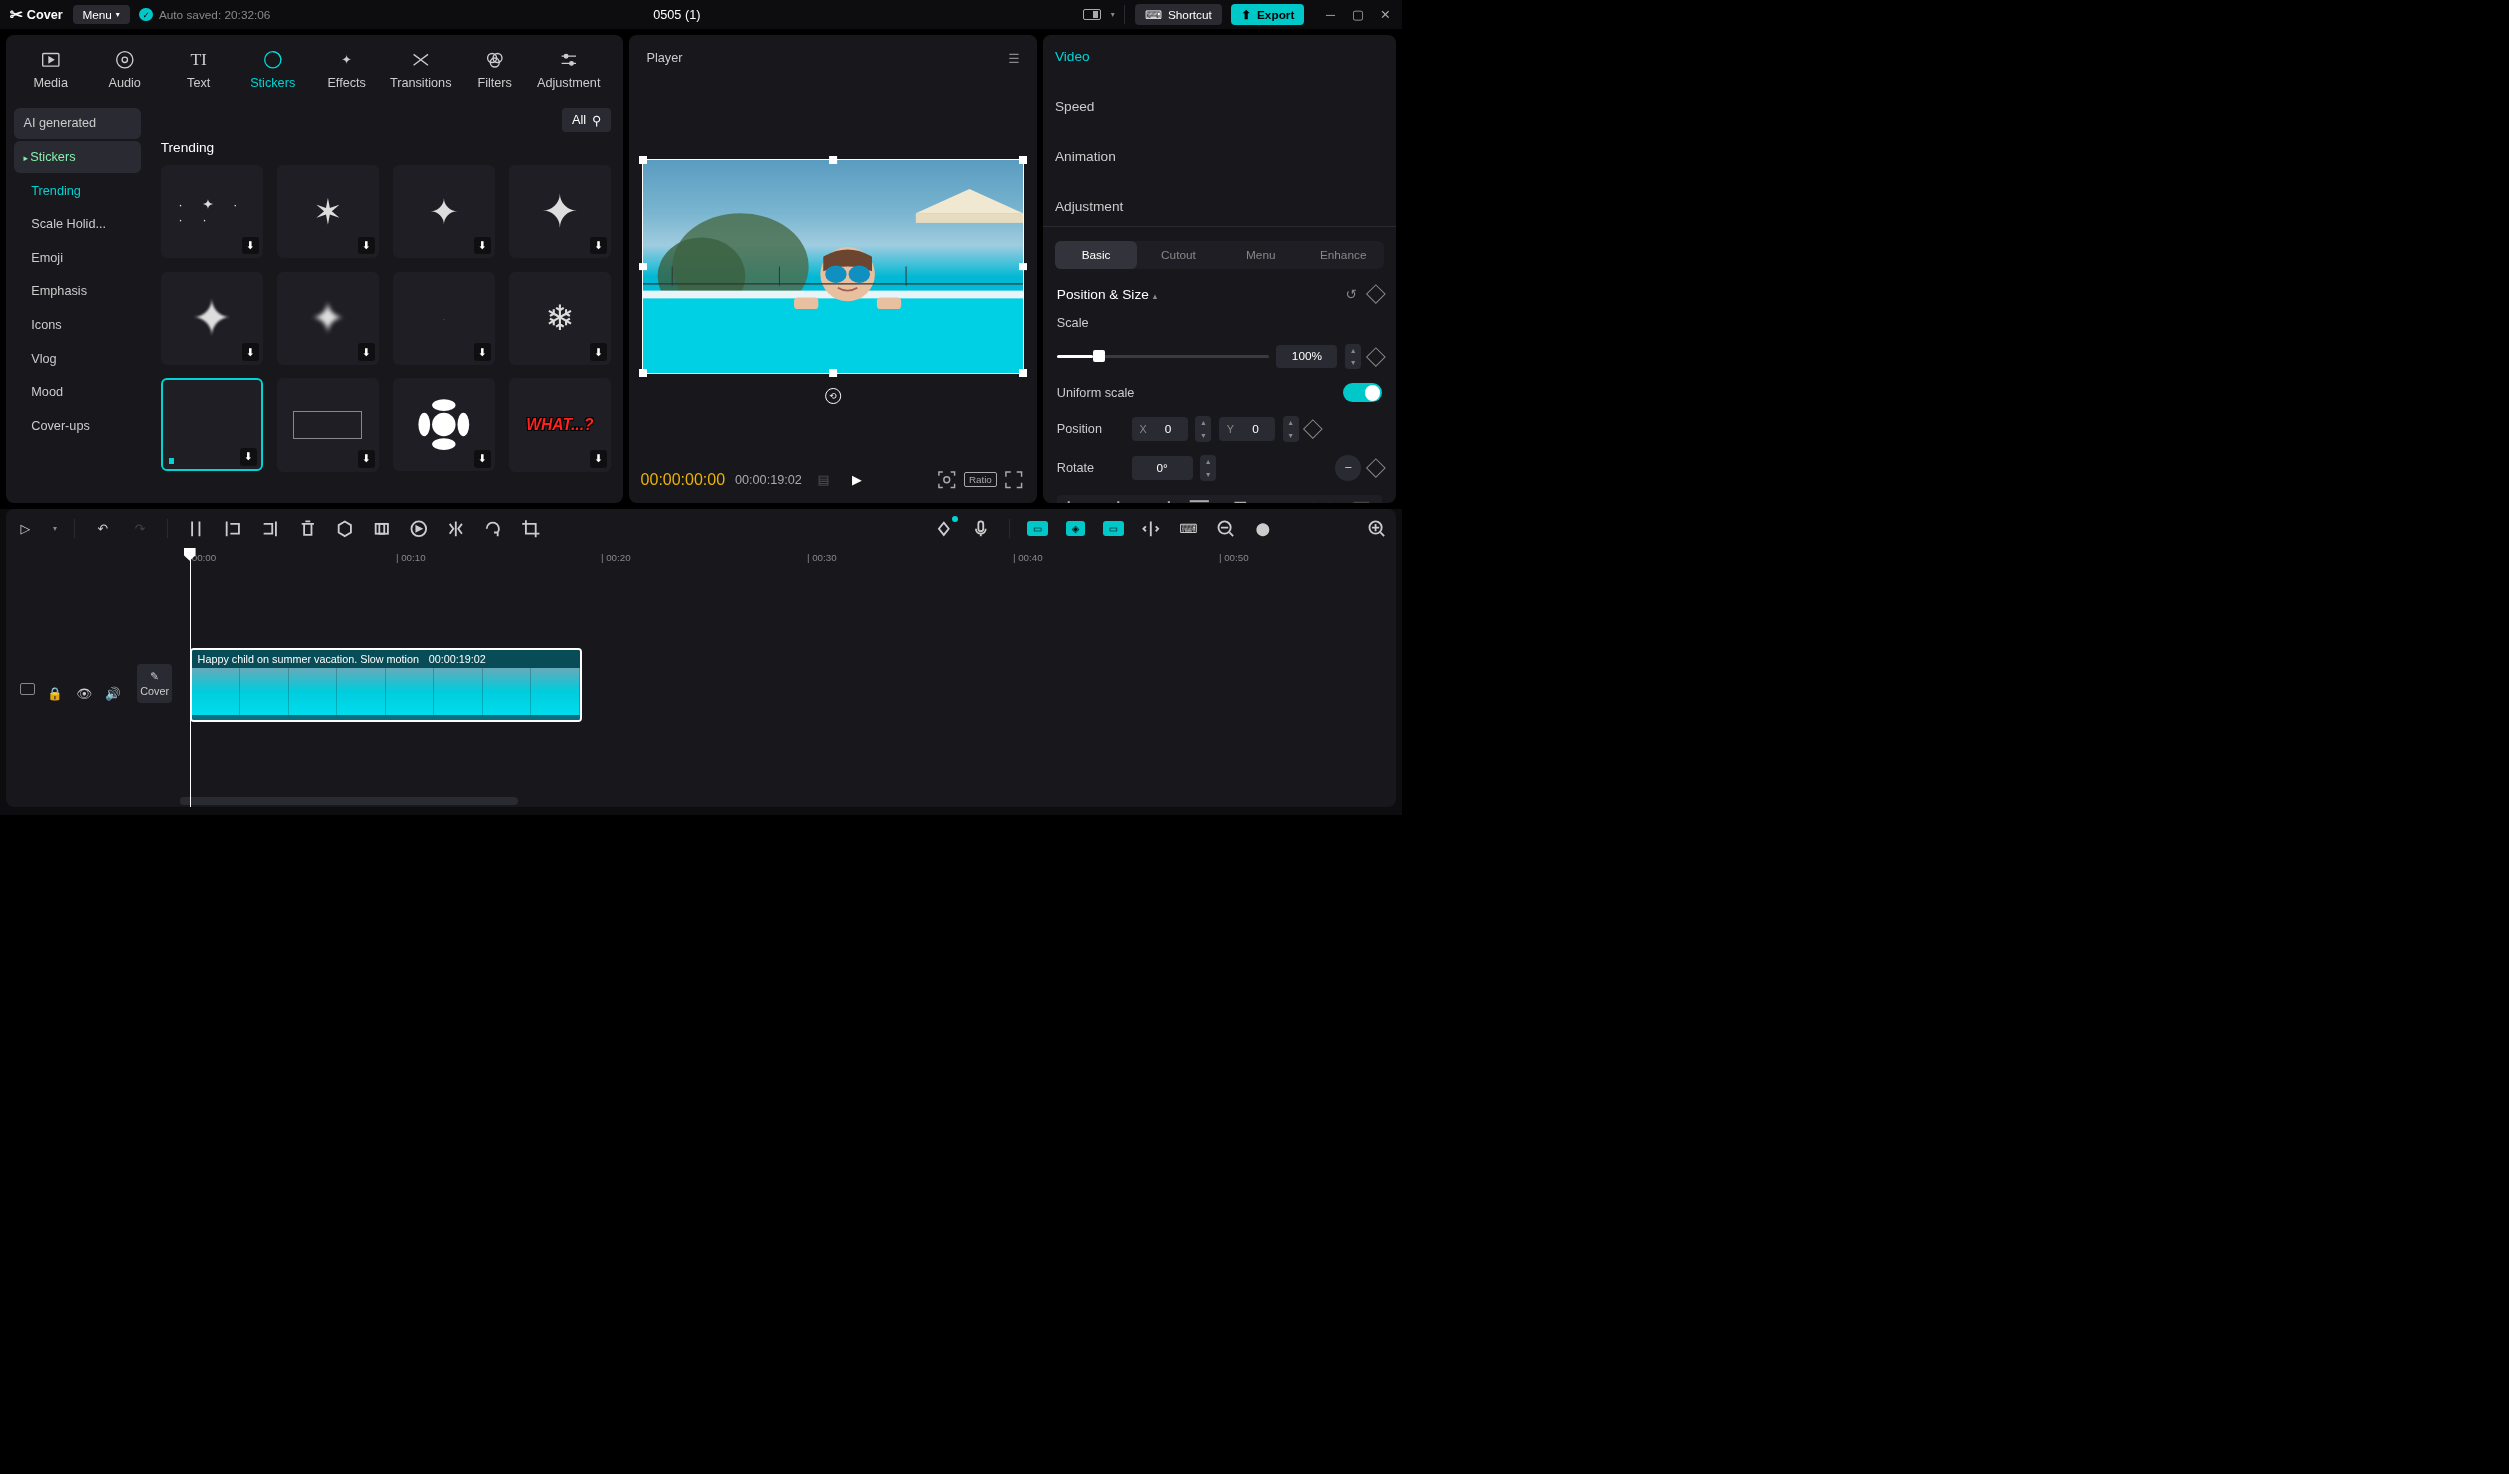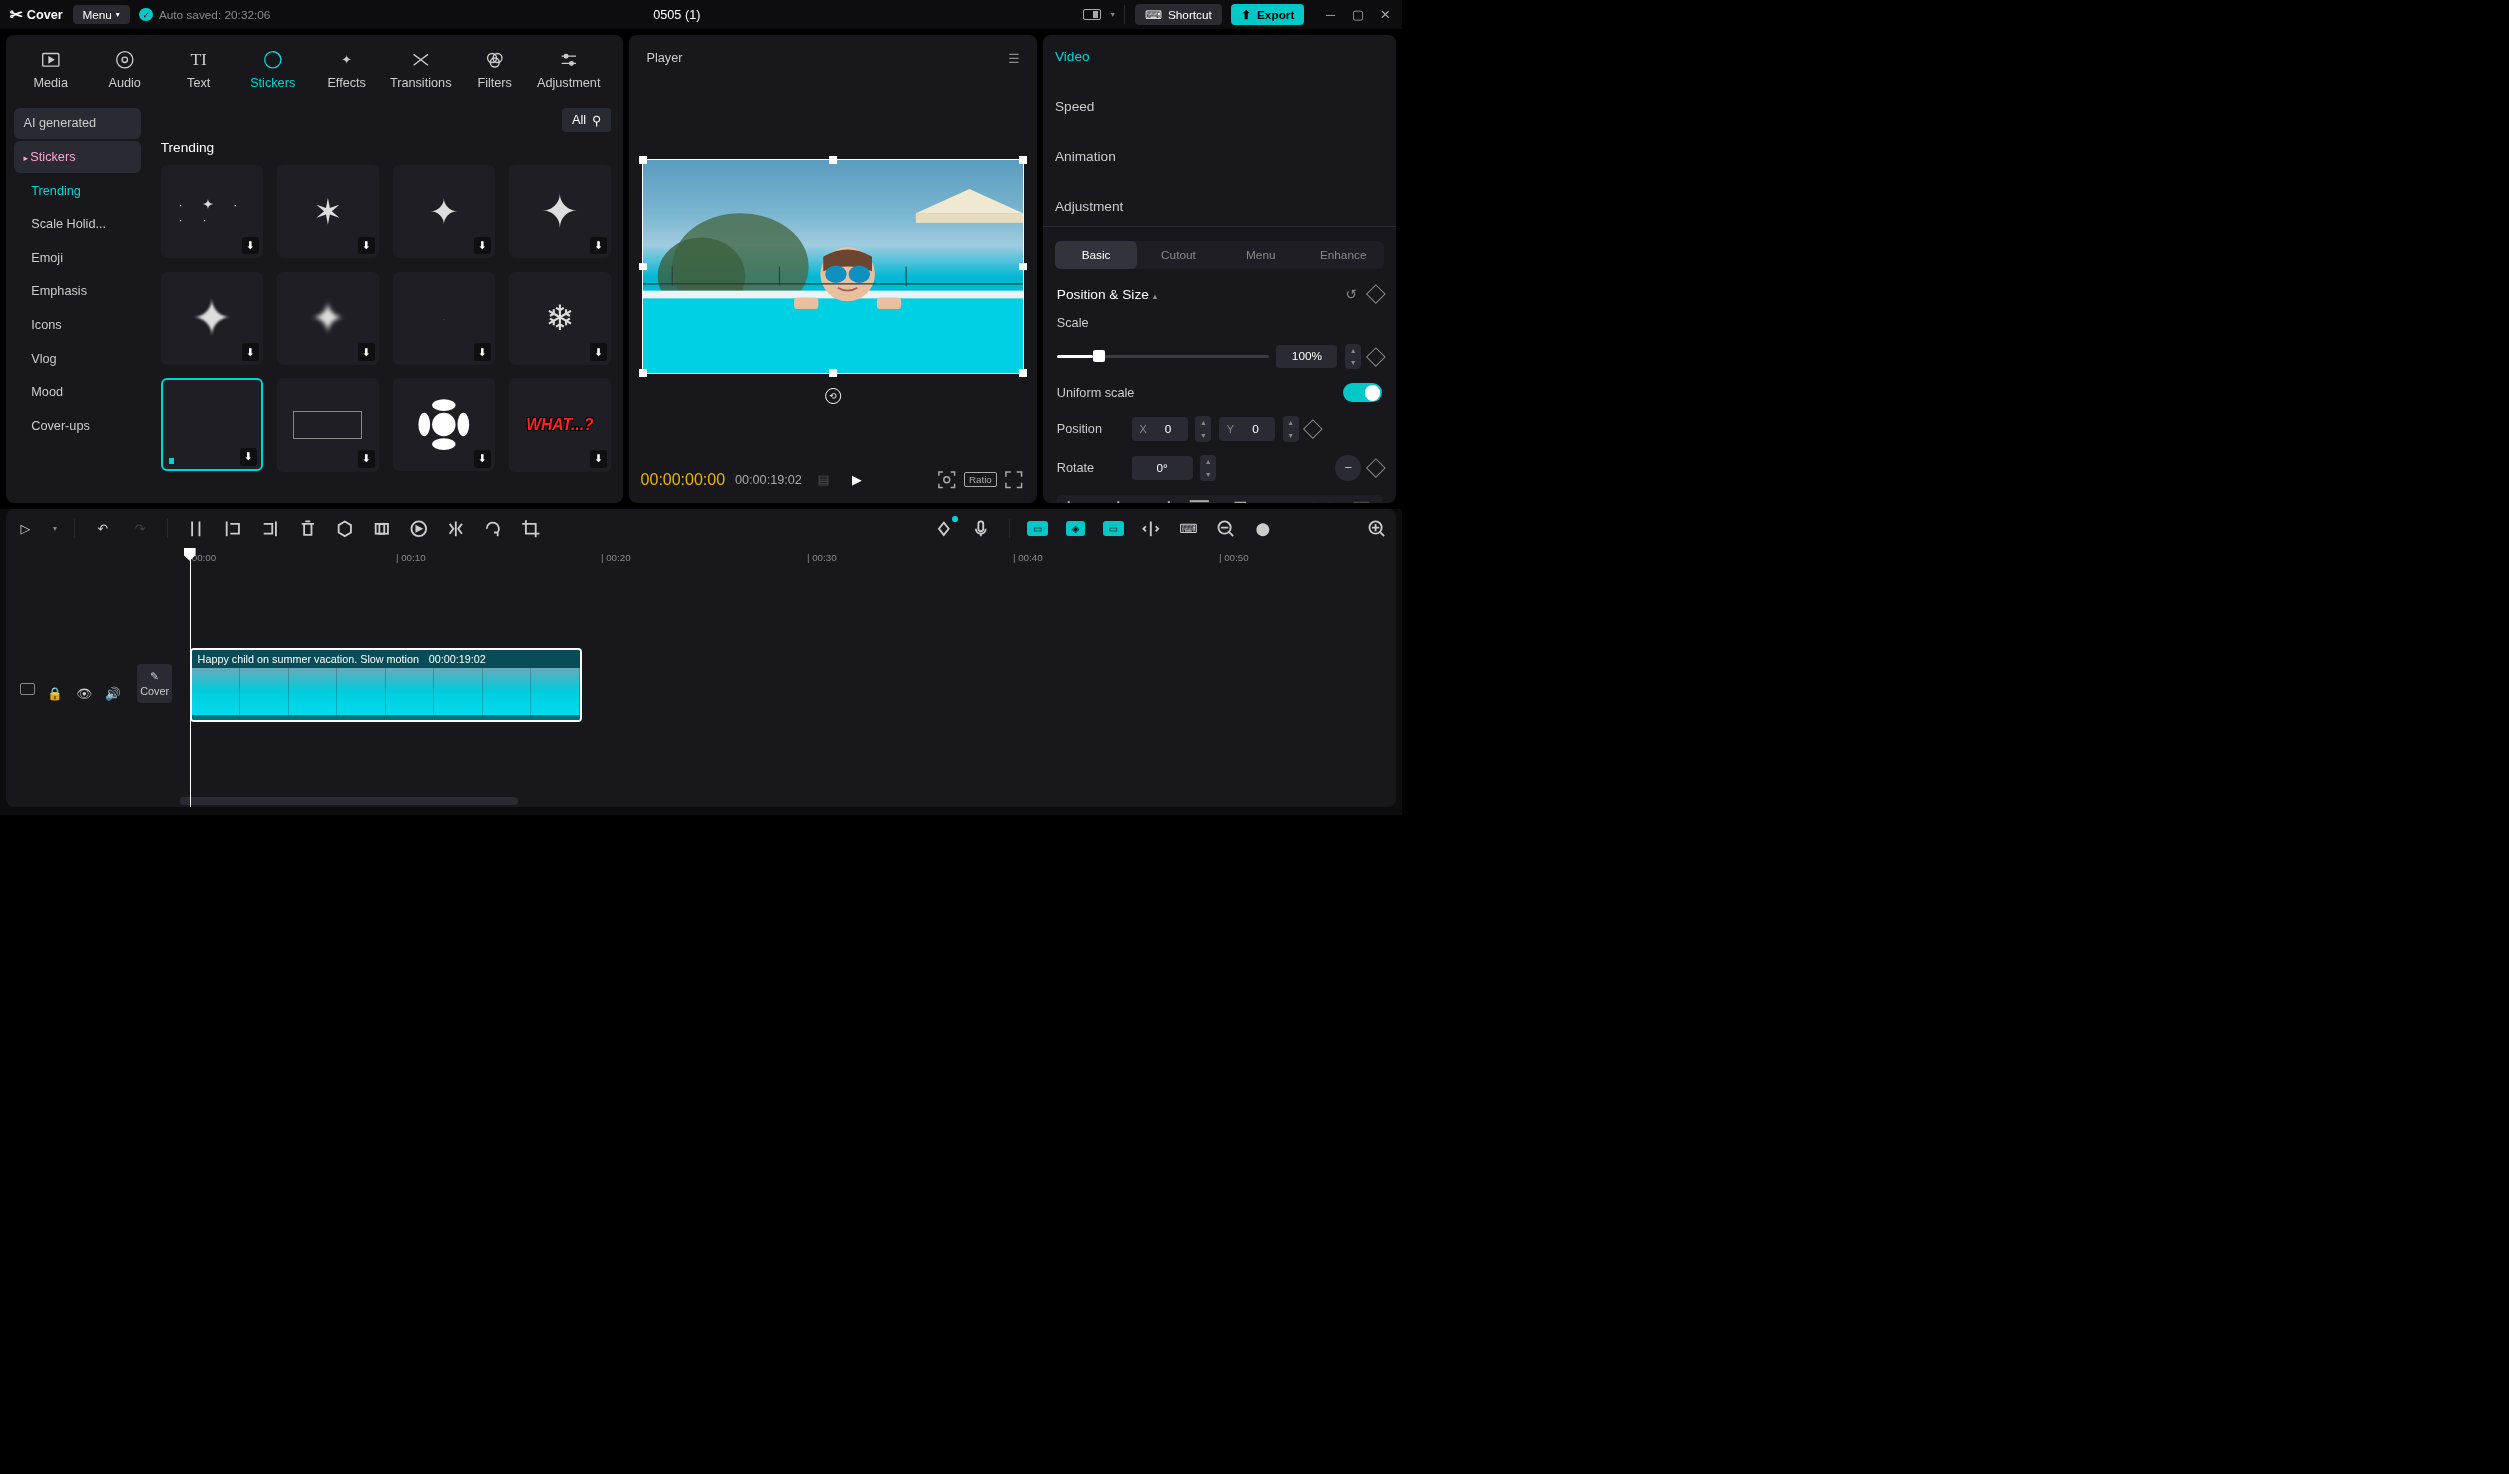--- a/index.html
+++ b/index.html
@@ -19,21 +19,21 @@
 .main-area { display: flex; height: 480px; gap: 5.9px; padding: 5.9px; }
 .left-panel { width: 617px; background: #17171c; border-radius: 7.8px; display: flex; flex-direction: column; }
 .tab-bar { display: flex; padding: 9.8px 7.8px 0; gap: 0; }
 .tab { width: 74px; display: flex; flex-direction: column; align-items: center; gap: 5.9px; color: #ccc; cursor: pointer; padding: 3.9px 0 9.8px; font-size: 12.7px; }
 .tab.active { color: #00d4d4; }
 .tab-icon { width: 21.6px; height: 21.6px; display: flex; align-items: center; justify-content: center; }
 .left-body { display: flex; flex: 1; overflow: hidden; justify-content: center; }
 .sidebar { width: 143px; padding: 7.8px; display: flex; flex-direction: column; gap: 2px; }
 .side-item { padding: 8.8px 9.8px; border-radius: 5.9px; color: #ccc; cursor: pointer; font-size: 12.7px; white-space: nowrap; overflow: hidden; text-overflow: ellipsis; }
 .side-item.pill { background: #2a2a32; }
-.side-item.active { background: #2a2a32; color: #f9a8d4; }
+.side-item.active { background: #2a2a32; color: #86efac; }
 .side-sub { padding-left: 17.6px; }
 .side-sub.active-sub { color: #00d4d4; }
 .content-area { flex: 1; padding: 7.8px 11.8px; overflow: hidden; }
 .content-header { display: flex; justify-content: flex-end; margin-bottom: 7.8px; }
 .all-filter { background: #2a2a32; padding: 4.9px 9.8px; border-radius: 3.9px; color: #fff; font-size: 12.7px; display: flex; align-items: center; gap: 5.9px; cursor: pointer; }
 .section-title { color: #fff; font-size: 13.7px; margin: 5.9px 0 9.8px; }
 .sticker-grid { display: grid; grid-template-columns: repeat(4, 1fr); gap: 13.7px; }
 .sticker-card { position: relative; aspect-ratio: 1.1; background: #1e1e24; border-radius: 5.9px; cursor: pointer; display: flex; align-items: center; justify-content: center; overflow: hidden; }
 .sticker-card.selected { border: 2px solid #00d4d4; }
 .download-badge { position: absolute; right: 3.9px; bottom: 3.9px; width: 17.6px; height: 17.6px; background: rgba(0,0,0,0.5); border-radius: 2.9px; display: flex; align-items: center; justify-content: center; color: #fff; font-size: 10.8px; }

